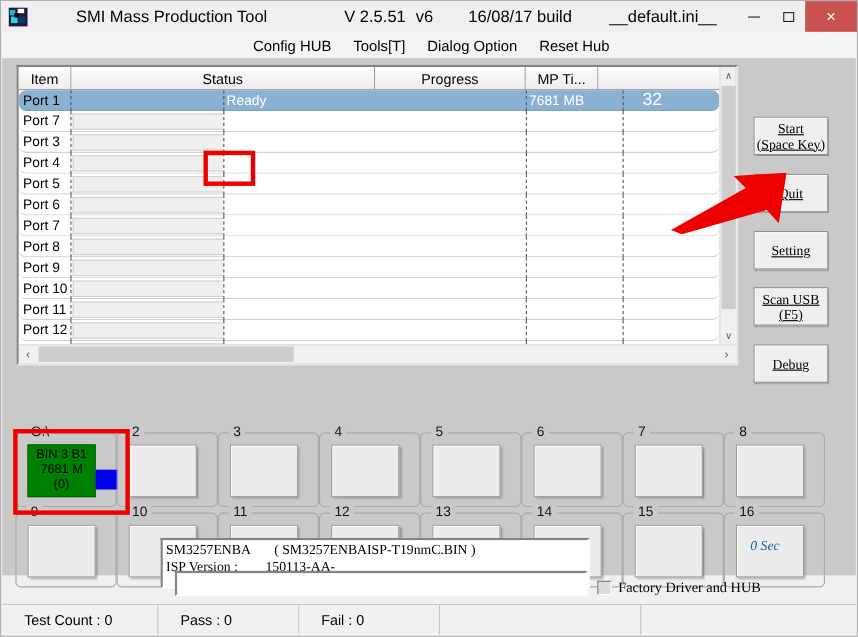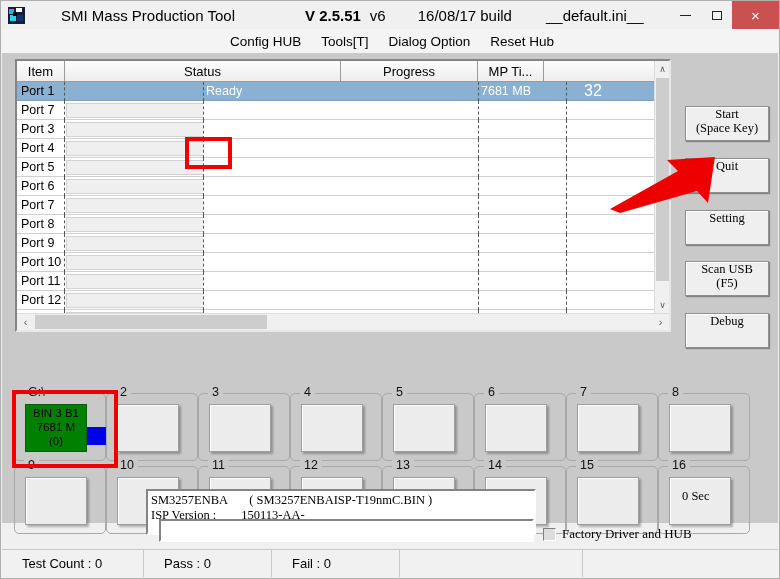--- a/index.html
+++ b/index.html
@@ -36,22 +36,22 @@
   #app-icon .p1 { position:absolute; left:1px; top:2px; width:5px; height:5px; background:#21b7d8; }
   #app-icon .p2 { position:absolute; left:8px; top:1px; width:6px; height:4px; background:#ffffff; }
   #app-icon .p3 { position:absolute; left:2px; top:8px; width:6px; height:6px; background:#2fd0ea; }
   #app-icon .p4 { position:absolute; left:9px; top:8px; width:6px; height:6px; background:#0a3a6a; }
   #app-icon .p5 { position:absolute; left:5px; top:5px; width:4px; height:4px; background:#000000; }
 
   .title-text {
     font-size: 15px; color: #000;
     white-space: nowrap;
   }
-  #title-main   { margin-left: 28px; }
-  #title-ver    { margin-left: 70px; font-weight: bold; }
+  #title-main   { margin-left: 36px; }
+  #title-ver    { margin-left: 70px; }
   #title-sub    { margin-left: 9px;  }
   #title-build  { margin-left: 32px; }
   #title-ini    { margin-left: 34px; }
 
   #wincontrols {
     position: absolute; right: 0; top: 0;
     height: 28px; display: flex;
   }
   .wc {
     width: 31px; height: 28px;
@@ -122,20 +122,21 @@
   #list-rows {
     position: absolute; left: 0; top: 21px;
     width: 637px;
   }
   .row {
     position: relative;
     height: 19px;
     display: flex; align-items: center;
     box-sizing: border-box;
     border-bottom: 1px solid #cfcfcf;
+    border-radius: 7px;
   }
   .row.sel { background: #8ab0d2; border-bottom-color: #7ba2c6; }
   .row .c-item {
     width: 48px; height: 19px; box-sizing: border-box;
     display: flex; align-items: center;
     padding-left: 4px;
     font-size: 12.5px; color: #000;
     white-space: nowrap; overflow: hidden;
     border-right: 1px dashed #555;
   }
@@ -213,31 +214,32 @@
   #hsb .harrow.rt { right: 0; }
   #hsb-thumb {
     position: absolute; left: 18px; top: 1px;
     width: 232px; height: 14px;
     background: #cdcdcd;
   }
 
   
   .sbtn {
     position: absolute;
-    width: 84px; height: 35px;
+    width: 68px; height: 35px;
     box-sizing: border-box;
     background: #efefef;
     border: 1px solid #8f8f8f;
     box-shadow: inset 1px 1px 0 #ffffff, 1px 1px 1px rgba(0,0,0,0.35);
     display: flex; flex-direction: column;
-    align-items: center; justify-content: flex-start;
+    align-items: center; justify-content: center;
     font-family: "Liberation Serif", serif;
     font-size: 12.5px; color: #000;
     line-height: 1.12;
     cursor: default;
+    text-decoration: underline;
   }
   #btn-start   { left: 683px; top: 53px; }
   #btn-quit    { left: 683px; top: 105px; }
   #btn-setting { left: 683px; top: 157px; }
   #btn-scan    { left: 683px; top: 208px; }
   #btn-debug   { left: 683px; top: 260px; }
 
   
   .slot {
     position: absolute;
@@ -292,21 +294,21 @@
     padding: 2px 0 0 3px;
     font-family: "Liberation Serif", serif;
     font-size: 12.5px; color: #000;
     line-height: 1.18;
   }
   #isp-box .ln { white-space: pre; }
 
   #sec-label {
     position: absolute; left: 680px; top: 436px;
     font-family: "Liberation Serif", serif;
-    font-size: 12.5px; color: #000000;
+    font-size: 12.5px; color: #0369a1; font-style: italic;
   }
 
   
   #factory-wrap {
     position: absolute; left: 541px; top: 473px;
     display: flex; align-items: center;
   }
   #factory-box {
     width: 13px; height: 13px;
     box-sizing: border-box;

